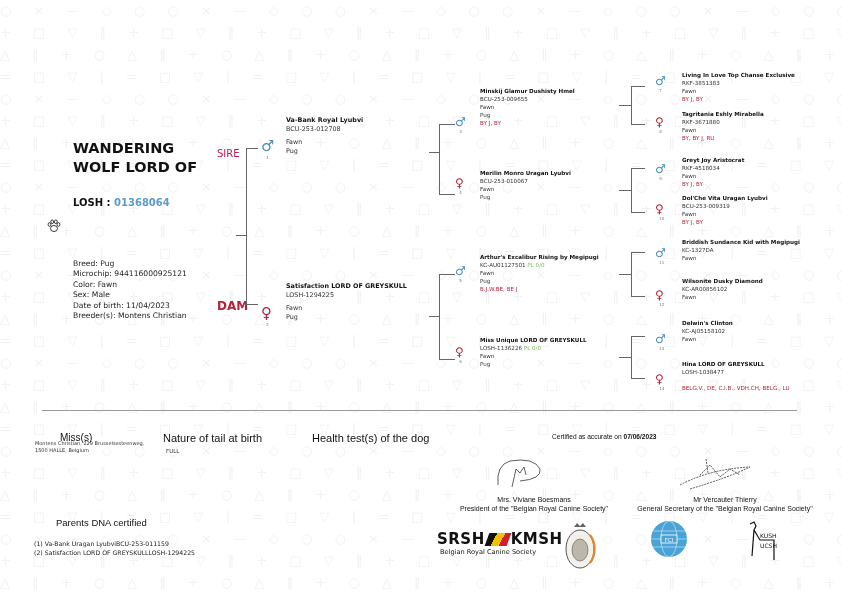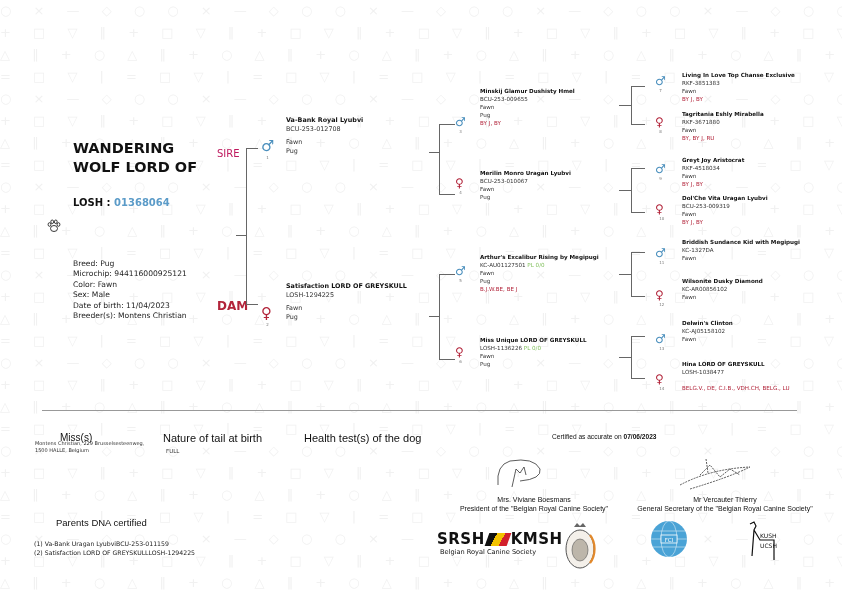--- a/index.html
+++ b/index.html
@@ -252,21 +252,21 @@
 
 <div class="abs hr"></div>
 
 <div class="abs h-sec" style="left:60px; top:432px; font-size:10px;">Miss(s)</div>
 <div class="abs small" style="left:35px; top:440px;">
   <div>Montens Christian, 229 Brusselsesteenweg,</div>
   <div>1500 HALLE, Belgium</div>
 </div>
 <div class="abs h-sec" style="left:163px; top:432px;">Nature of tail at birth</div>
 <div class="abs small" style="left:166px; top:448px; font-size:5.5px;">FULL</div>
-<div class="abs h-sec" style="left:304px; top:432px;text-align:right;">Health test(s) of the dog</div>
+<div class="abs h-sec" style="left:312px; top:432px;text-align:right;">Health test(s) of the dog</div>
 <div class="abs" style="left:552px; top:433px; font-size:6.6px; font-family:'Liberation Sans',sans-serif; color:#111;">
   <span>Certified as accurate on </span><b>07/06/2023</b>
 </div>
 
 <svg class="abs" style="left:490px; top:455px;" width="60" height="40" viewBox="0 0 60 40">
   <path d="M8 30 Q6 10 20 6 Q44 2 50 14 Q52 24 30 26 M22 32 L26 14 L30 18 L34 12 L36 20" fill="none" stroke="#333" stroke-width="0.8"></path>
 </svg>
 <svg class="abs" style="left:670px; top:455px;" width="90" height="40" viewBox="0 0 90 40">
   <path d="M10 30 Q40 14 80 12 Q60 22 20 34 M30 20 L40 10 L50 22 L60 14 L70 20 M36 4 L38 18" fill="none" stroke="#333" stroke-width="0.8" stroke-dasharray="2 1"></path>
 </svg>

